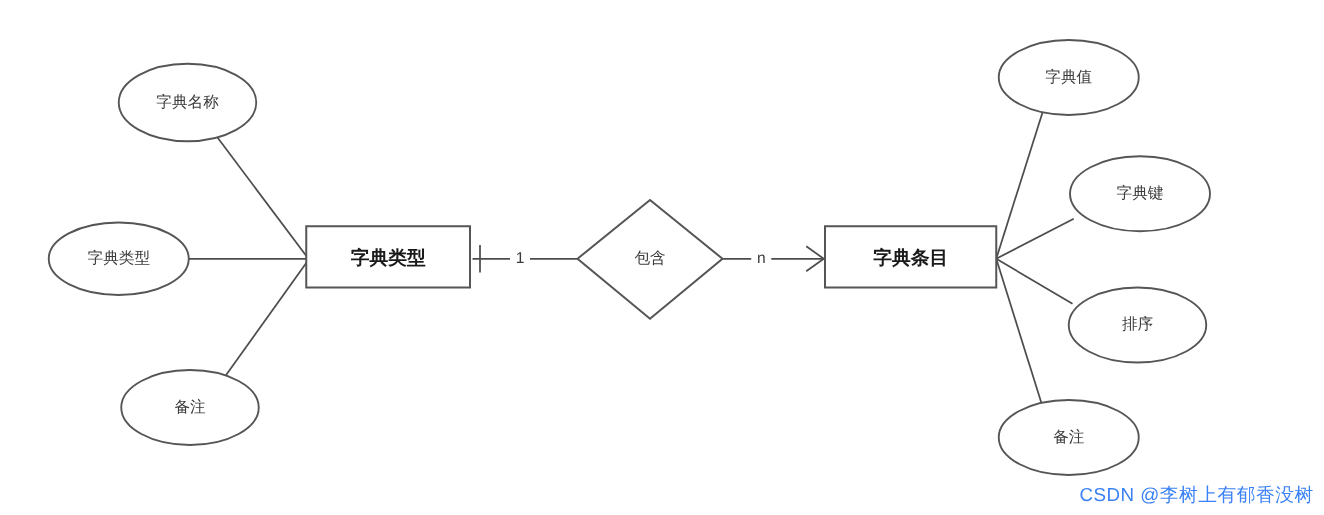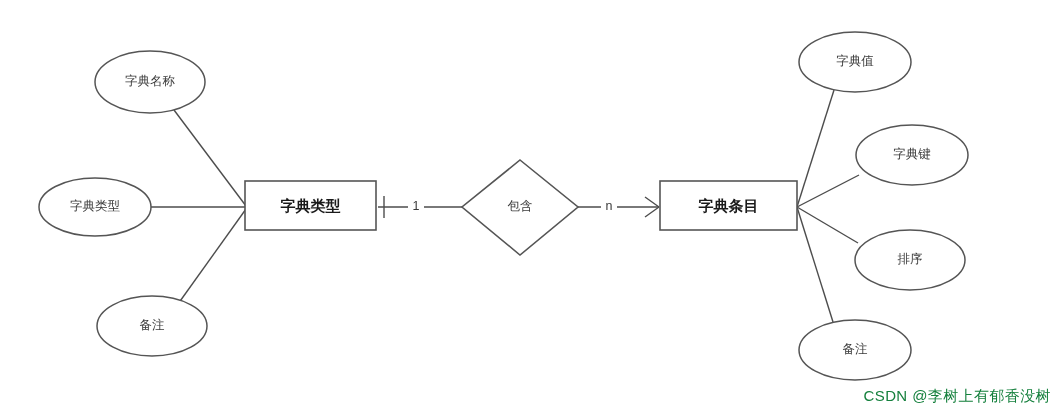--- a/index.html
+++ b/index.html
@@ -69,21 +69,21 @@
     fill: #3a3a3a;
     text-anchor: middle;
     dominant-baseline: middle;
   }
   .watermark {
     position: absolute;
     right: 8px;
     bottom: 6px;
     font-family: "Liberation Sans", "DejaVu Sans", sans-serif;
     font-size: 15px;
-    color: #15803d;
+    color: #3b82f6;
     letter-spacing: 0.4px;
     white-space: nowrap;
     user-select: none;
   }
 </style>
 </head>
 <body>
 
 <div id="canvas">
 

